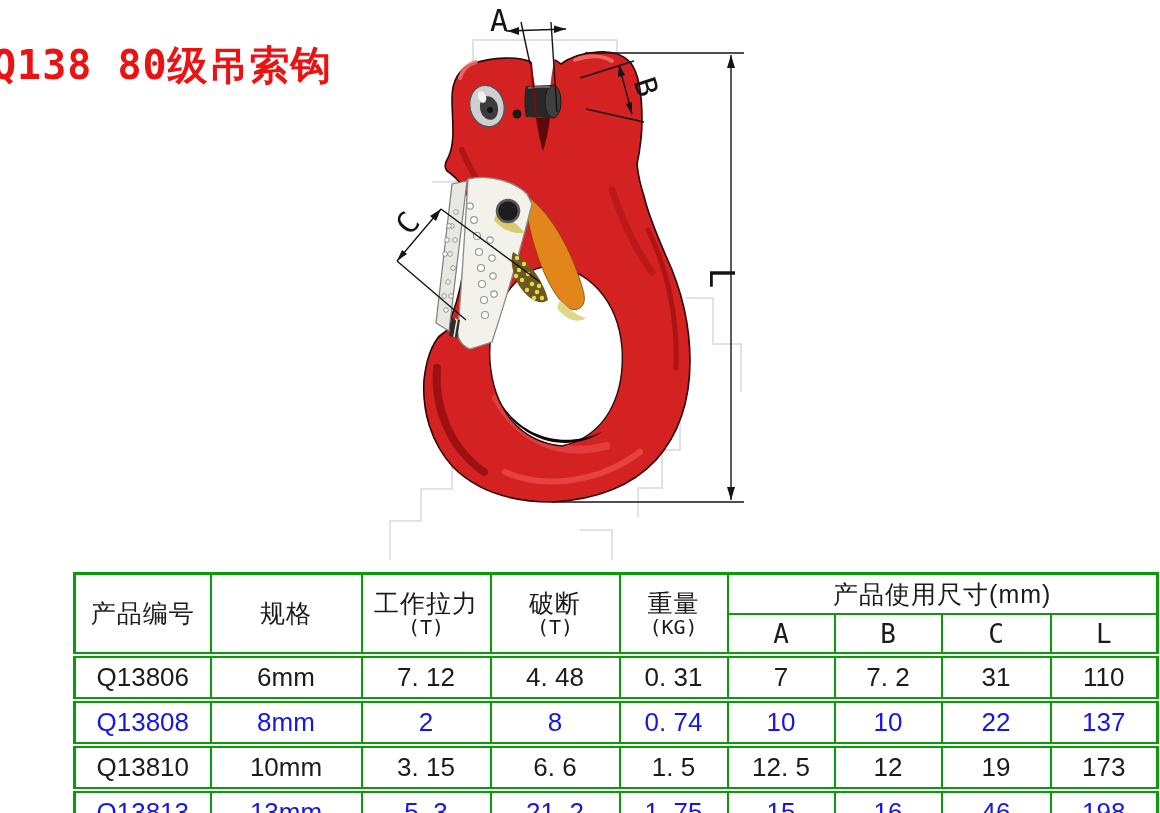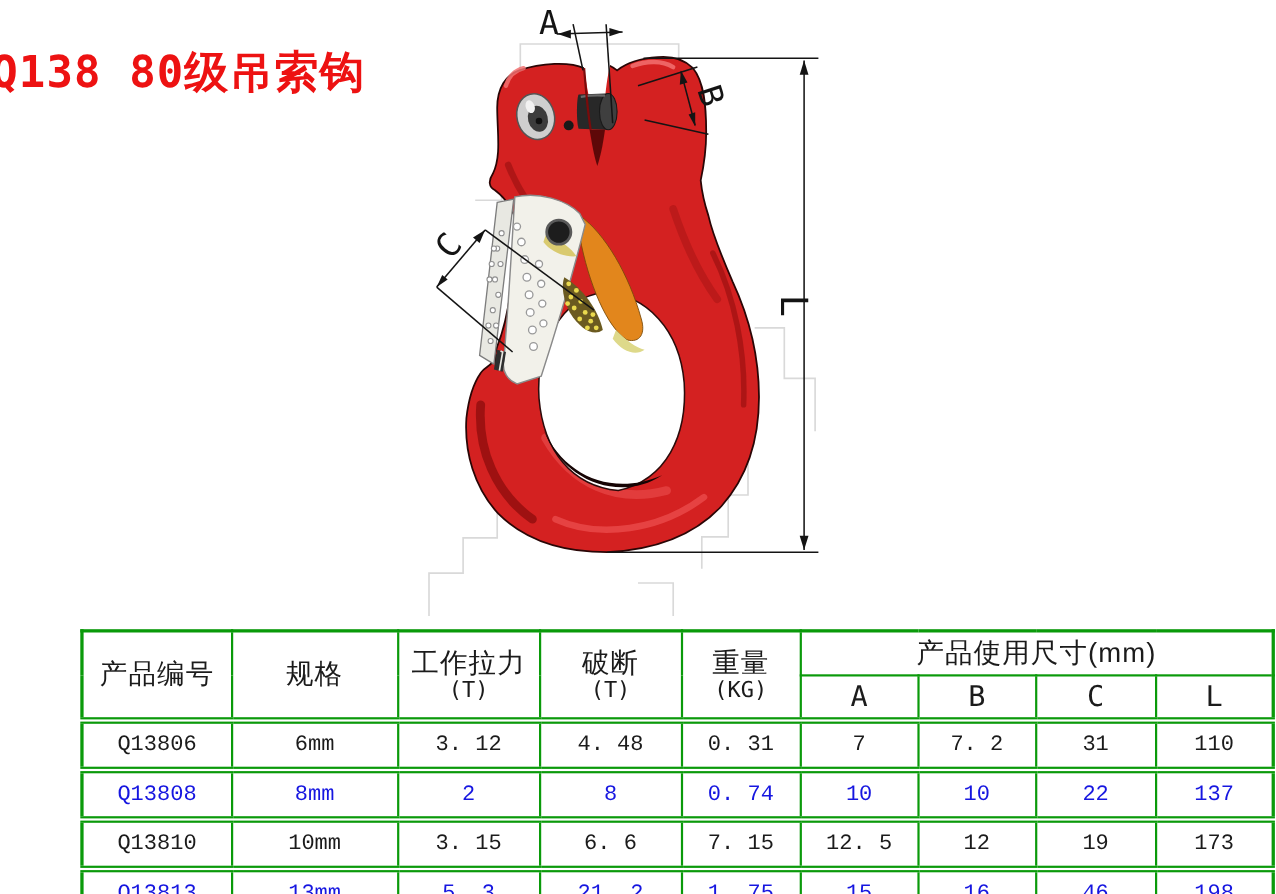--- a/index.html
+++ b/index.html
@@ -35,21 +35,21 @@
     font-size:20px;line-height:20px;
   }
   .th-span{height:38px;}
   .sub-row th{
     border-top:2px solid #0a9a0a;height:37px;
     font-family:"DejaVu Sans Mono", monospace;font-size:26px;
   }
   .spec-table tbody td{
     border-top:6px double #0a9a0a;border-bottom:0;
     height:39px;
-    font-family:Liberation Mono, monospace;font-size:20px;
+    font-family:Liberation Sans, sans-serif;font-size:26px;
     white-space:pre;
   }
   .spec-table tbody tr[data-color="blue"] td{color:#1616e0;}
 </style>
 </head>
 <body>
 
 <div class="page">
 
   <div class="page-title">Q138 80级吊索钩</div>
@@ -277,21 +277,21 @@
         <th>A</th>
         <th>B</th>
         <th>C</th>
         <th>L</th>
       </tr>
     </thead>
     <tbody>
       <tr data-color="black">
         <td>Q13806</td>
         <td>6mm</td>
-        <td>3. 12</td>
+        <td>7. 12</td>
         <td>4. 48</td>
         <td>0. 31</td>
         <td>7</td>
         <td>7. 2</td>
         <td>31</td>
         <td>110</td>
       </tr>
       <tr data-color="blue">
         <td>Q13808</td>
         <td>8mm</td>
@@ -301,21 +301,21 @@
         <td>10</td>
         <td>10</td>
         <td>22</td>
         <td>137</td>
       </tr>
       <tr data-color="black">
         <td>Q13810</td>
         <td>10mm</td>
         <td>3. 15</td>
         <td>6. 6</td>
-        <td>7. 15</td>
+        <td>1. 5</td>
         <td>12. 5</td>
         <td>12</td>
         <td>19</td>
         <td>173</td>
       </tr>
       <tr data-color="blue">
         <td>Q13813</td>
         <td>13mm</td>
         <td>5. 3</td>
         <td>21. 2</td>

